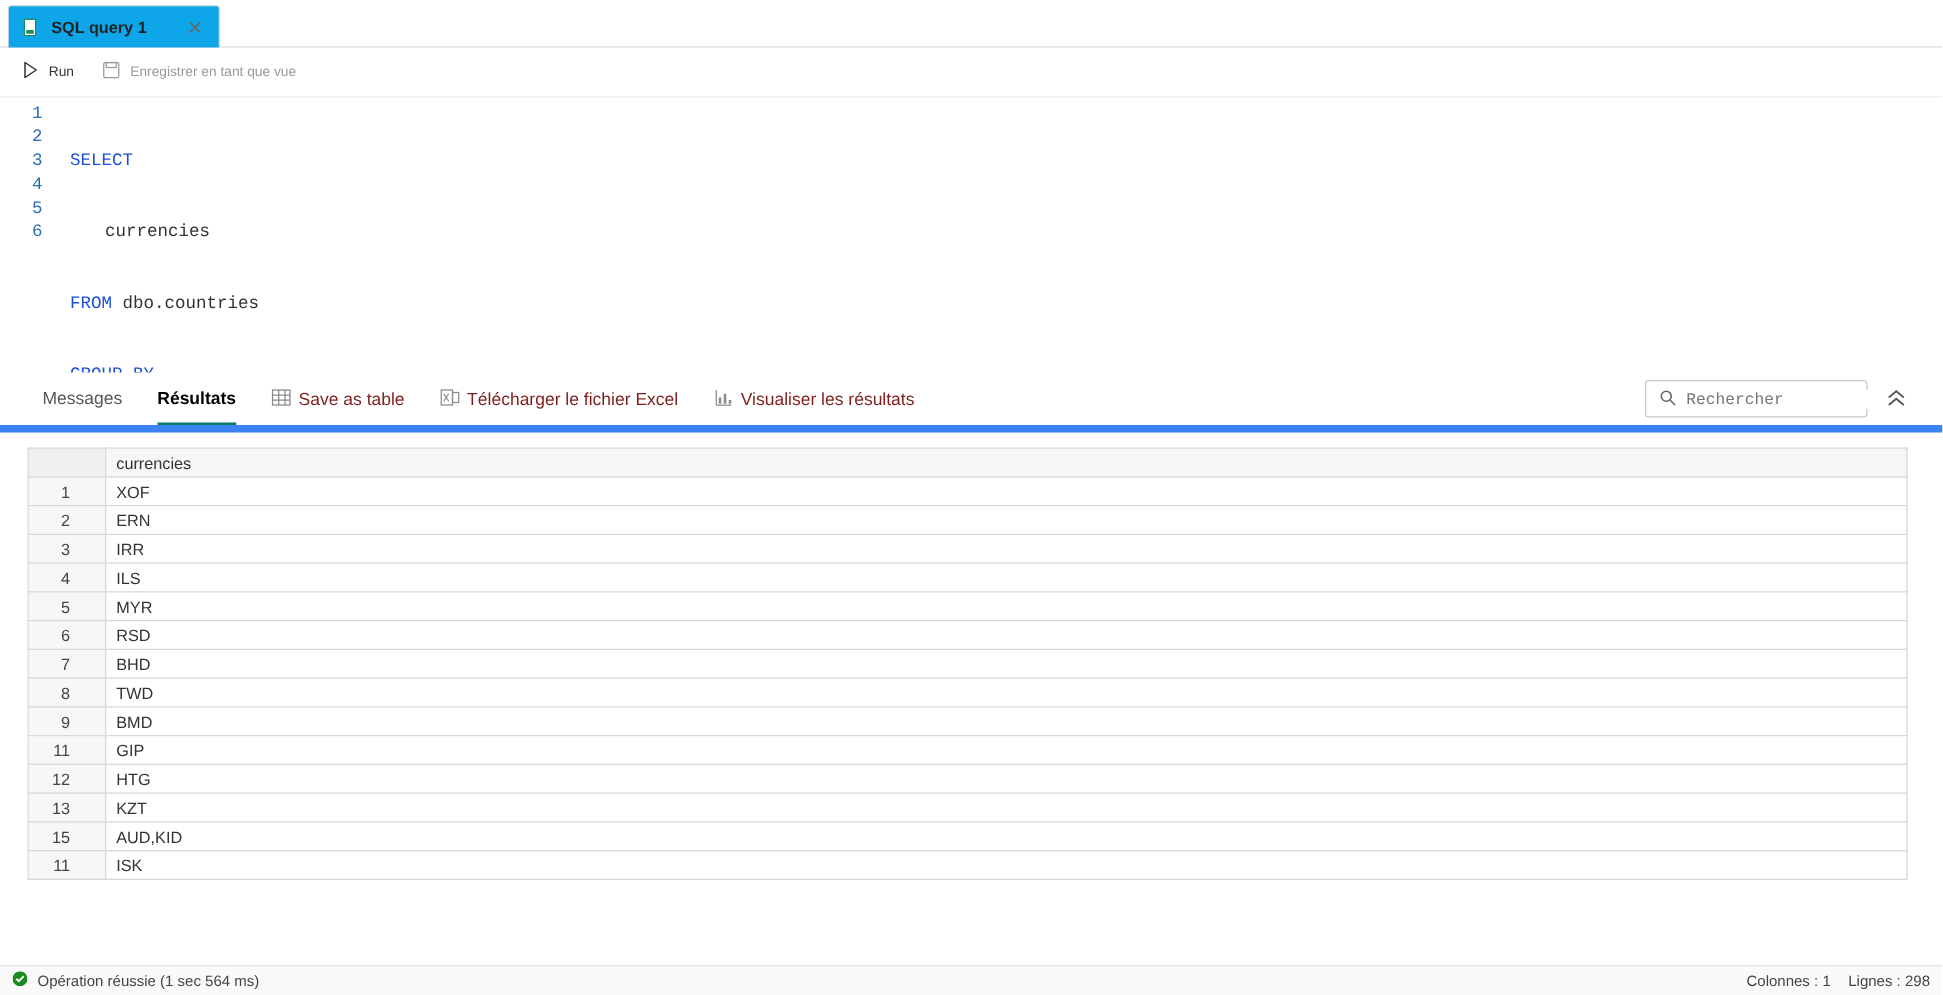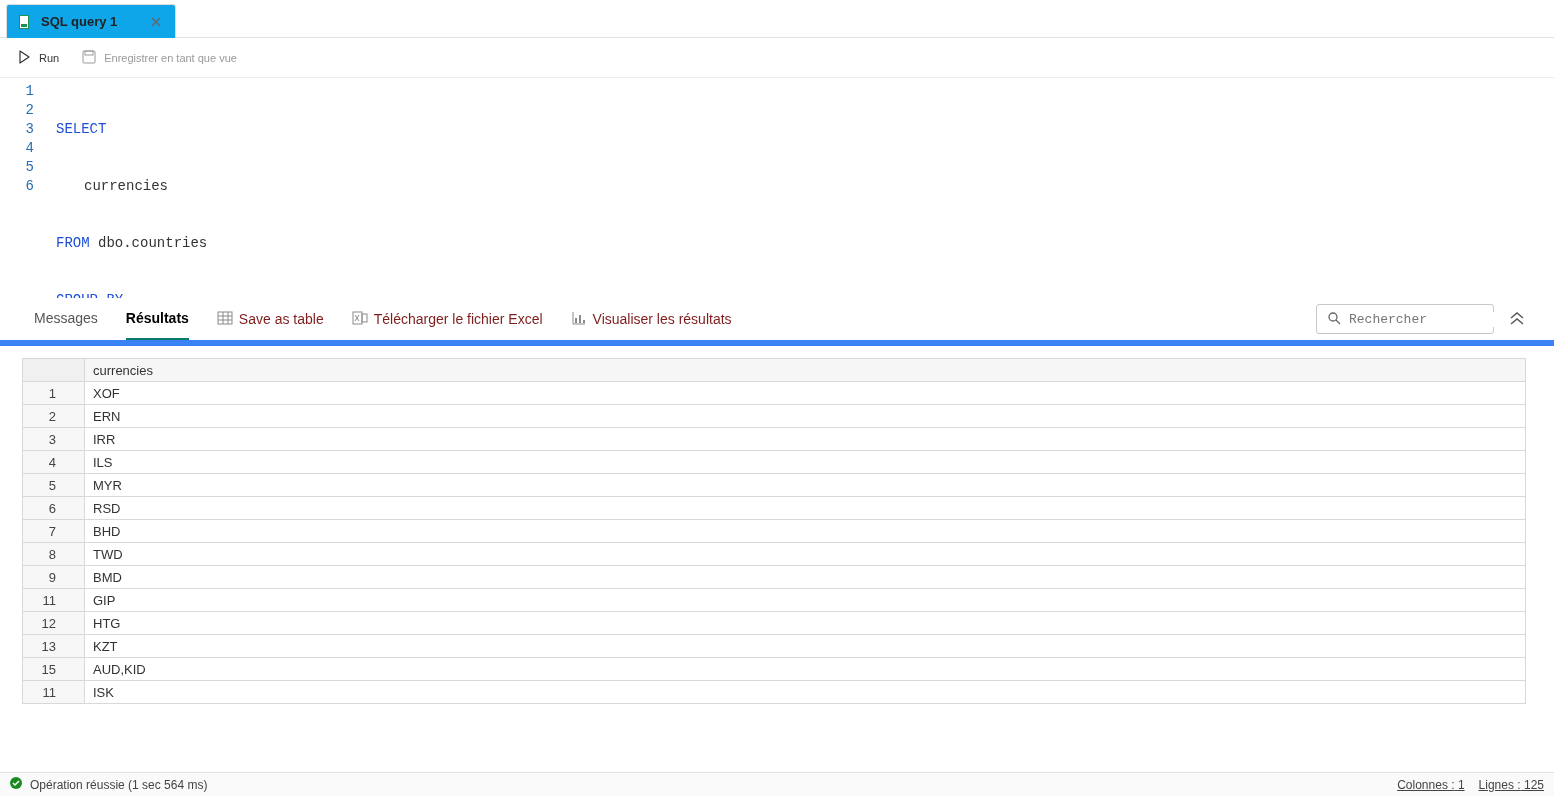--- a/index.html
+++ b/index.html
@@ -190,21 +190,21 @@
       border-top: 1px solid #e0e0e0;
       background: #fafafa;
       display: flex;
       align-items: center;
       padding: 0 10px;
       font-size: 12px;
       color: #444;
       gap: 8px;
     }
     .statusbar .ok-icon svg { width: 12px; height: 12px; }
-    .statusbar .right-status { margin-left: auto; display: flex; gap: 14px; text-decoration: underline; }
+    .statusbar .right-status { margin-left: auto; display: flex; gap: 14px; }
   </style>
 </head>
 <body>
 
 <div class="tab-bar">
   <div class="tab">
     <span class="sql-file-icon">
       <svg viewBox="0 0 16 16">
           <rect x="2" y="1" width="10" height="14" rx="1" fill="#1f8f5a"></rect>
           <rect x="3" y="2" width="8" height="12" fill="#fff"></rect>
@@ -389,16 +389,16 @@
         <circle cx="6" cy="6" r="6" fill="#1a8a20"></circle>
         <path d="M3 6l2 2 4-4" fill="none" stroke="#fff" stroke-width="1.5"></path>
       </svg>
   </span>
   <span>Opération réussie (1 sec 564 ms)</span>
   <span class="right-status">
     <span>
       <span>Colonnes :</span>&nbsp;<span>1</span>
     </span>
     <span>
-      <span>Lignes :</span>&nbsp;<span>125</span>
+      <span>Lignes :</span>&nbsp;<span>298</span>
     </span>
   </span>
 </div>
 
 </body></html>

